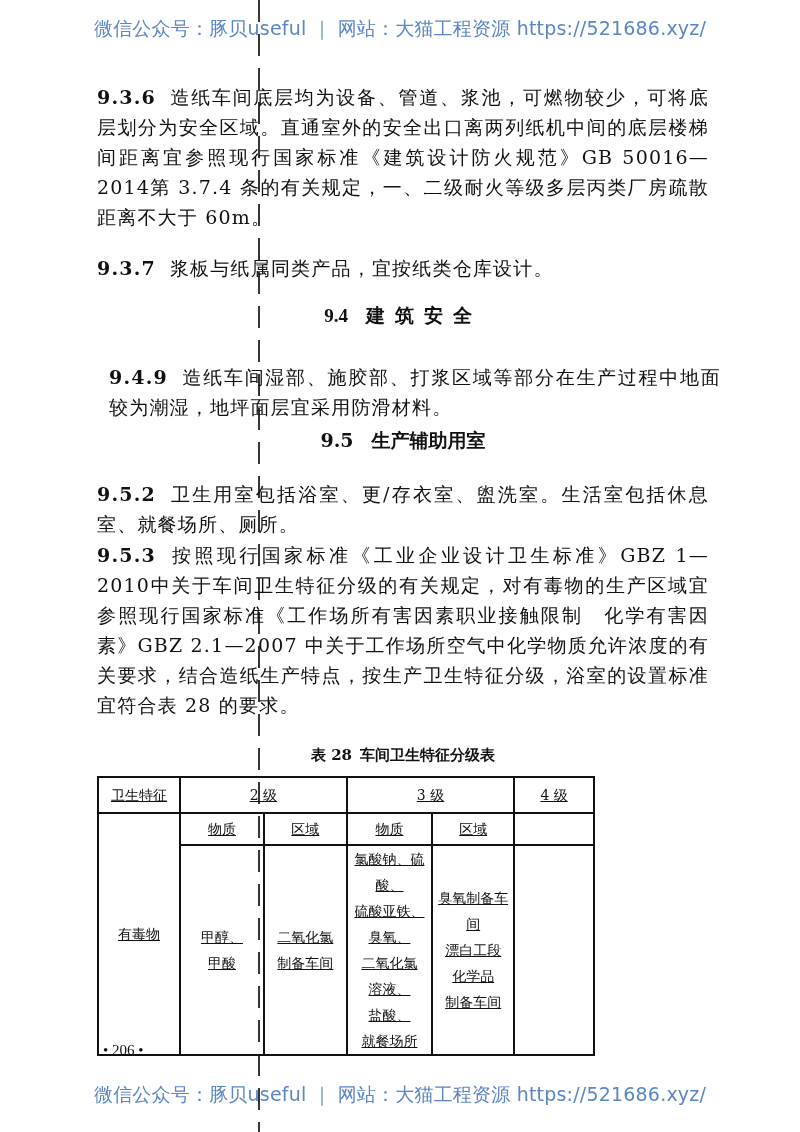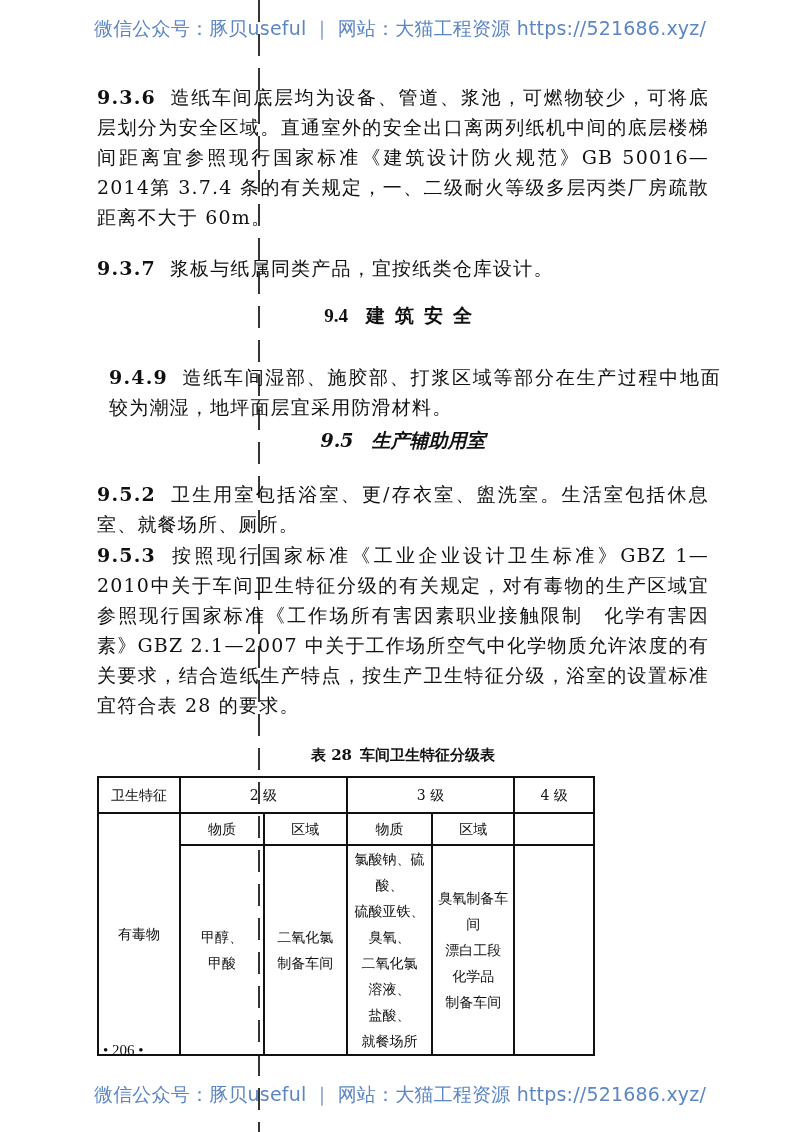--- a/index.html
+++ b/index.html
@@ -12,21 +12,21 @@
     .fold-line { position:absolute; left:258px; top:0; width:2px; height:1132px;
       background:repeating-linear-gradient(to bottom, #111 0 22px, transparent 22px 34px); opacity:0.85; }
     .content { position:absolute; left:97px; top:0; width:612px; }
     .para { position:absolute; left:0; width:612px; font-size:19px; line-height:30px; letter-spacing:1.2px; text-align:justify; }
     .clause { font-weight:bold; font-family:"DejaVu Serif", serif; margin-right:14px; }
     .heading { position:absolute; left:0; width:612px; text-align:center; font-size:19px; font-weight:bold; }
     .heading .num { margin-right:18px; }
     .heading.spaced .ttl { letter-spacing:10px; }
     .table-title { position:absolute; top:746px; left:0; width:612px; text-align:center; font-size:15px; font-weight:bold; }
     .table-title .num { margin-right:8px; }
-    table.grade { position:absolute; top:776px; left:0; width:498px; border-collapse:collapse; font-size:14px; }
+    table.grade { position:absolute; top:776px; left:0; width:498px; border-collapse:collapse; font-size:14px;text-decoration:underline; }
     table.grade td { border:2px solid #111; text-align:center; vertical-align:middle; padding:0; line-height:26px; }
     .page-num { position:absolute; top:1042px; left:103px; font-size:15px; font-family:"Liberation Serif", serif; }
   </style>
 </head>
 <body>
 
 <div class="watermark top">微信公众号：豚贝useful ｜ 网站：大猫工程资源 https://521686.xyz/</div>
 <div class="fold-line"></div>
 
 <div class="content">
@@ -38,21 +38,21 @@
   </p>
 
   <div class="heading spaced" style="top:303px;font-family:Liberation Serif, serif;">
     <span class="num">9.4</span><span class="ttl">建筑安全</span>
   </div>
 
   <p class="para" style="top:350px;margin:12px;">
     <span class="clause">9.4.9</span><span>造纸车间湿部、施胶部、打浆区域等部分在生产过程中地面较为潮湿，地坪面层宜采用防滑材料。</span>
   </p>
 
-  <div class="heading" style="top:428px;font-style:italic;">
+  <div class="heading" style="top:428px;">
     <span class="num">9.5</span><span class="ttl">生产辅助用室</span>
   </div>
 
   <p class="para" style="top:479px;margin:0;">
     <span class="clause">9.5.2</span><span>卫生用室包括浴室、更/存衣室、盥洗室。生活室包括休息室、就餐场所、厕所。</span>
   </p>
   <p class="para" style="top:540px;margin:0;">
     <span class="clause">9.5.3</span><span>按照现行国家标准《工业企业设计卫生标准》GBZ 1—2010中关于车间卫生特征分级的有关规定，对有毒物的生产区域宜参照现行国家标准《工作场所有害因素职业接触限制　化学有害因素》GBZ 2.1—2007 中关于工作场所空气中化学物质允许浓度的有关要求，结合造纸生产特点，按生产卫生特征分级，浴室的设置标准宜符合表 28 的要求。</span>
   </p>
 

